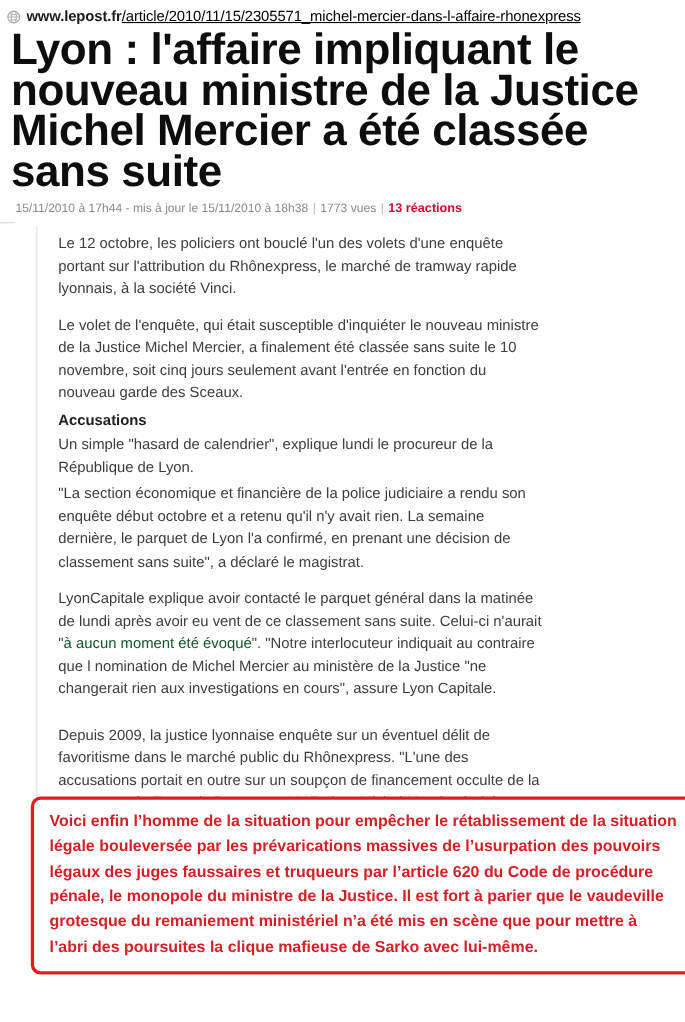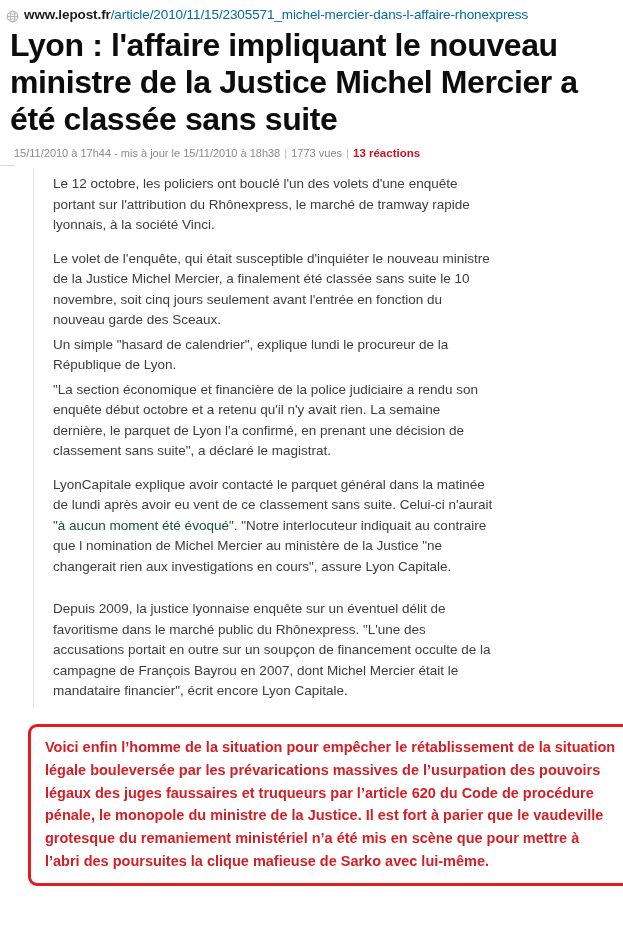--- a/index.html
+++ b/index.html
@@ -37,29 +37,30 @@
     letter-spacing: -0.1px;
     line-height: 16px;
     overflow: hidden;
     text-overflow: clip;
   }
   .url-domain {
     color: #1b1b1b;
     font-weight: 600;
   }
   .url-path {
-    color: #0369a1;
+    color: #000000;
+    text-decoration: underline;
   }
 
   
   .headline {
     margin: 1px 0 0 10px;
     padding: 0;
     width: 600px;
-    font-size: 32px;
+    font-size: 40px;
     font-weight: bold;
     line-height: 37px;
     color: #0d0d0d;
     letter-spacing: -0.4px;
   }
 
   
   .meta {
     margin: 9px 0 0 14px;
     font-size: 11px;
@@ -173,20 +174,21 @@
   <span class="reactions">13 réactions</span>
 </div>
 <div class="meta-rule"></div>
 
 <div class="article">
 
   <p>Le 12 octobre, les policiers ont bouclé l'un des volets d'une enquête portant sur l'attribution du Rhônexpress, le marché de tramway rapide lyonnais, à la société Vinci.</p>
 
   <p class="tight">Le volet de l'enquête, qui était susceptible d'inquiéter le nouveau ministre de la Justice Michel Mercier, a finalement été classée sans suite le 10 novembre, soit cinq jours seulement avant l'entrée en fonction du nouveau garde des Sceaux.</p>
 
+  <h3>Accusations</h3>
 
   <p class="tight">Un simple "hasard de calendrier", explique lundi le procureur de la République de Lyon.</p>
 
   <p class="quote-block">"La section économique et financière de la police judiciaire a rendu son enquête début octobre et a retenu qu'il n'y avait rien. La semaine dernière, le parquet de Lyon l'a confirmé, en prenant une décision de classement sans suite", a déclaré le magistrat.</p>
 
 
   <p><span class="ital">LyonCapitale</span><span> explique avoir contacté le parquet général dans la matinée de lundi après avoir eu vent de ce classement sans suite. Celui-ci n'aurait "</span><span class="link">à aucun moment été évoqué</span><span>". "Notre interlocuteur indiquait au contraire que l nomination de Michel Mercier au ministère de la Justice "ne changerait rien aux investigations en cours", assure Lyon Capitale.</span></p>
 
   <div class="spacer-sm"></div>
 

